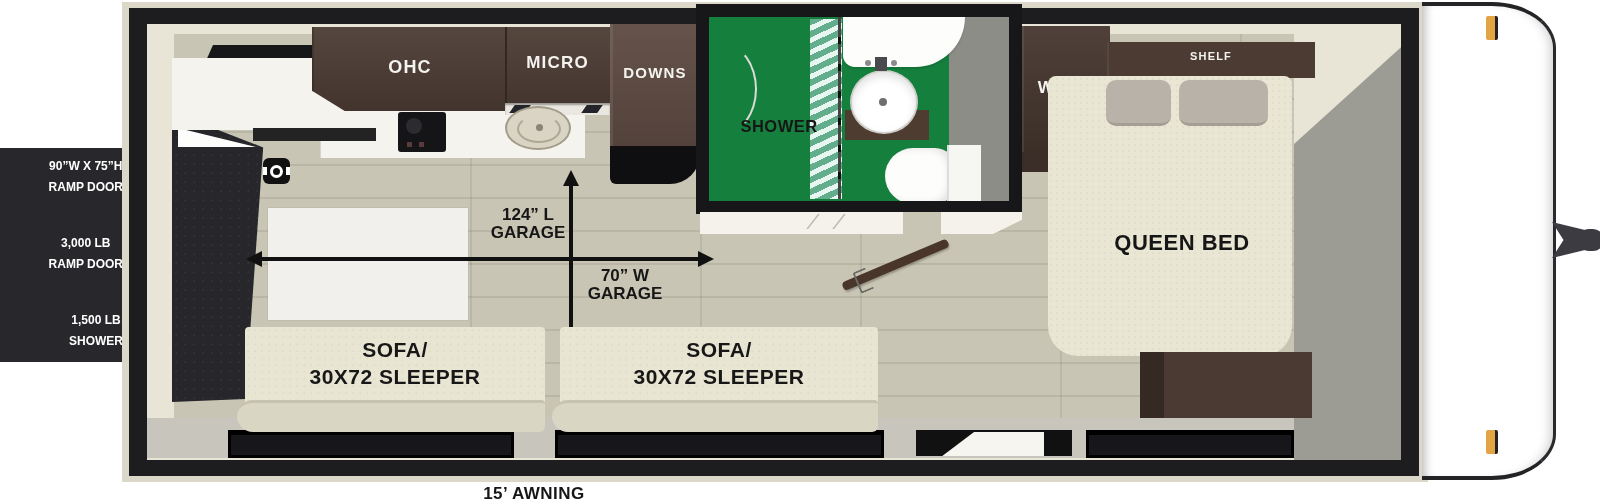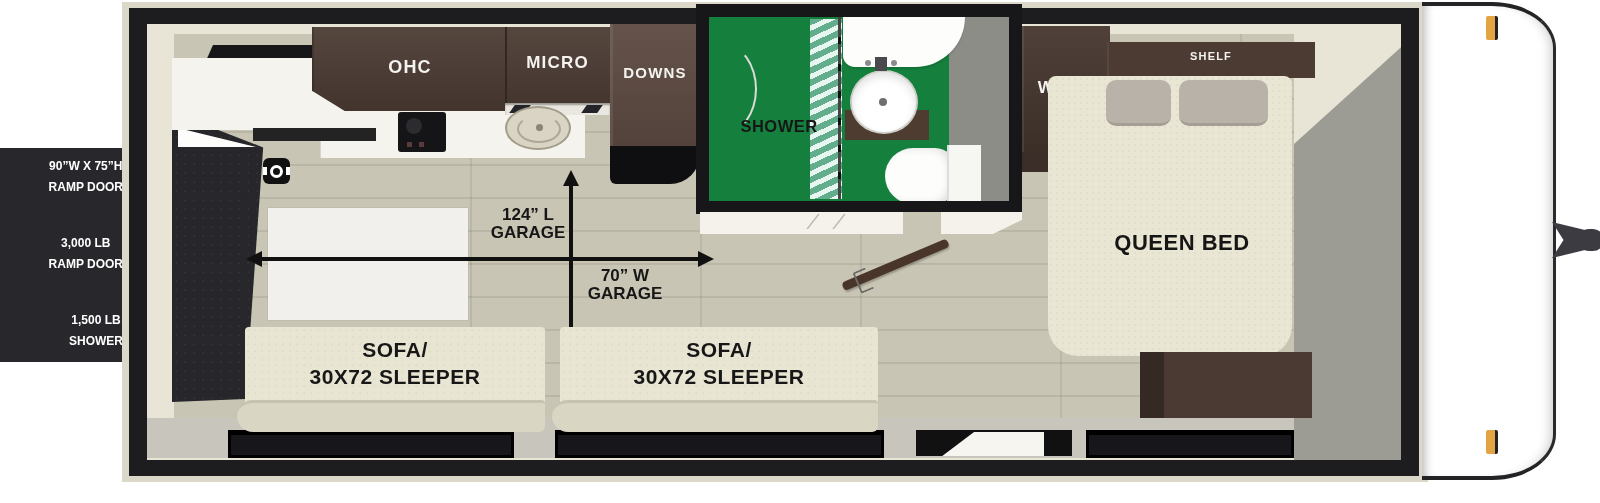--- a/index.html
+++ b/index.html
@@ -243,14 +243,15 @@
   <div class="abs lbl ctr" style="left:1048px;top:230px;width:220px;font-size:22px;padding-left:24px;">QUEEN BED</div>
   <div class="abs nightstand"></div>
   <div class="abs nightfacet"></div>
 
   <div class="abs cap"></div>
   <div class="abs marker" style="top:16px;"></div>
   <div class="abs marker" style="top:430px;"></div>
   <div class="abs hitchbracket"></div>
   <div class="abs hitchpill"></div>
 
+  <div class="abs lbl ctr" style="left:434px;top:484px;width:200px;font-size:17px;">15’ AWNING</div>
 
 </div>
 
 </body></html>

